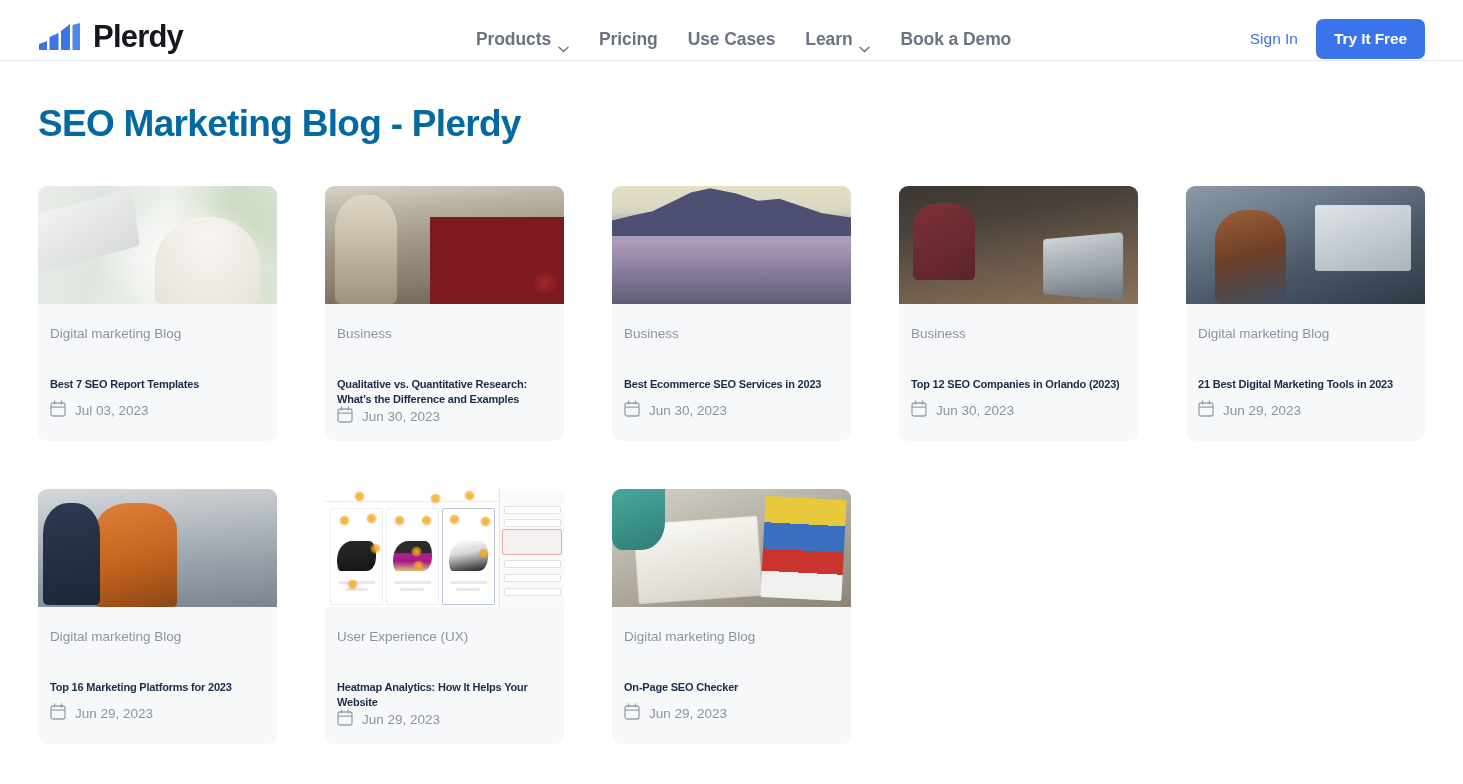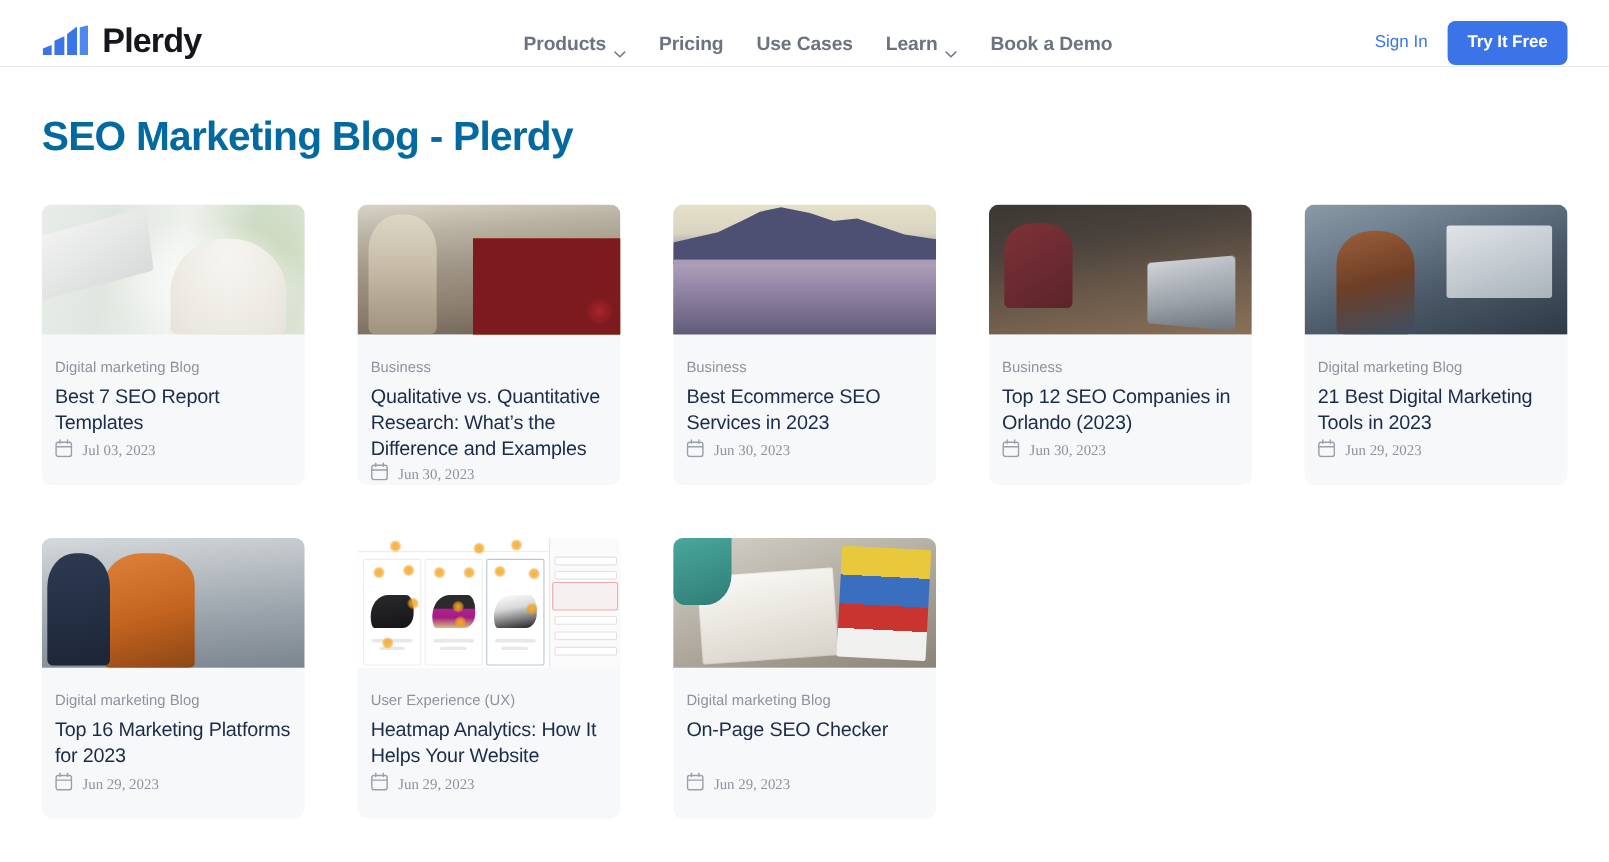--- a/index.html
+++ b/index.html
@@ -180,34 +180,34 @@
 
   .card-category {
     font-size: 13.5px;
     color: #8d939e;
     font-weight: 400;
     line-height: 1.2;
     margin-bottom: 7px;
   }
 
   .card-title {
-    font-size: 18px;
-    font-weight: 400;
+    font-size: 11px;
+    font-weight: 700;
     color: #1c2b4a;
     line-height: 1.32;
     letter-spacing: -0.2px;
+    margin-top: 28px;
   }
 
   .card-footer {
     display: flex;
     align-items: center;
     gap: 9px;
     padding: 0 12px 20px 12px;
     margin-top: auto;
-    font-family: Liberation Serif, serif;
   }
 
   .cal-icon { flex: 0 0 auto; display: block; }
 
   .card-date {
     font-size: 13.5px;
     color: #8d939e;
     font-weight: 400;
   }
 

